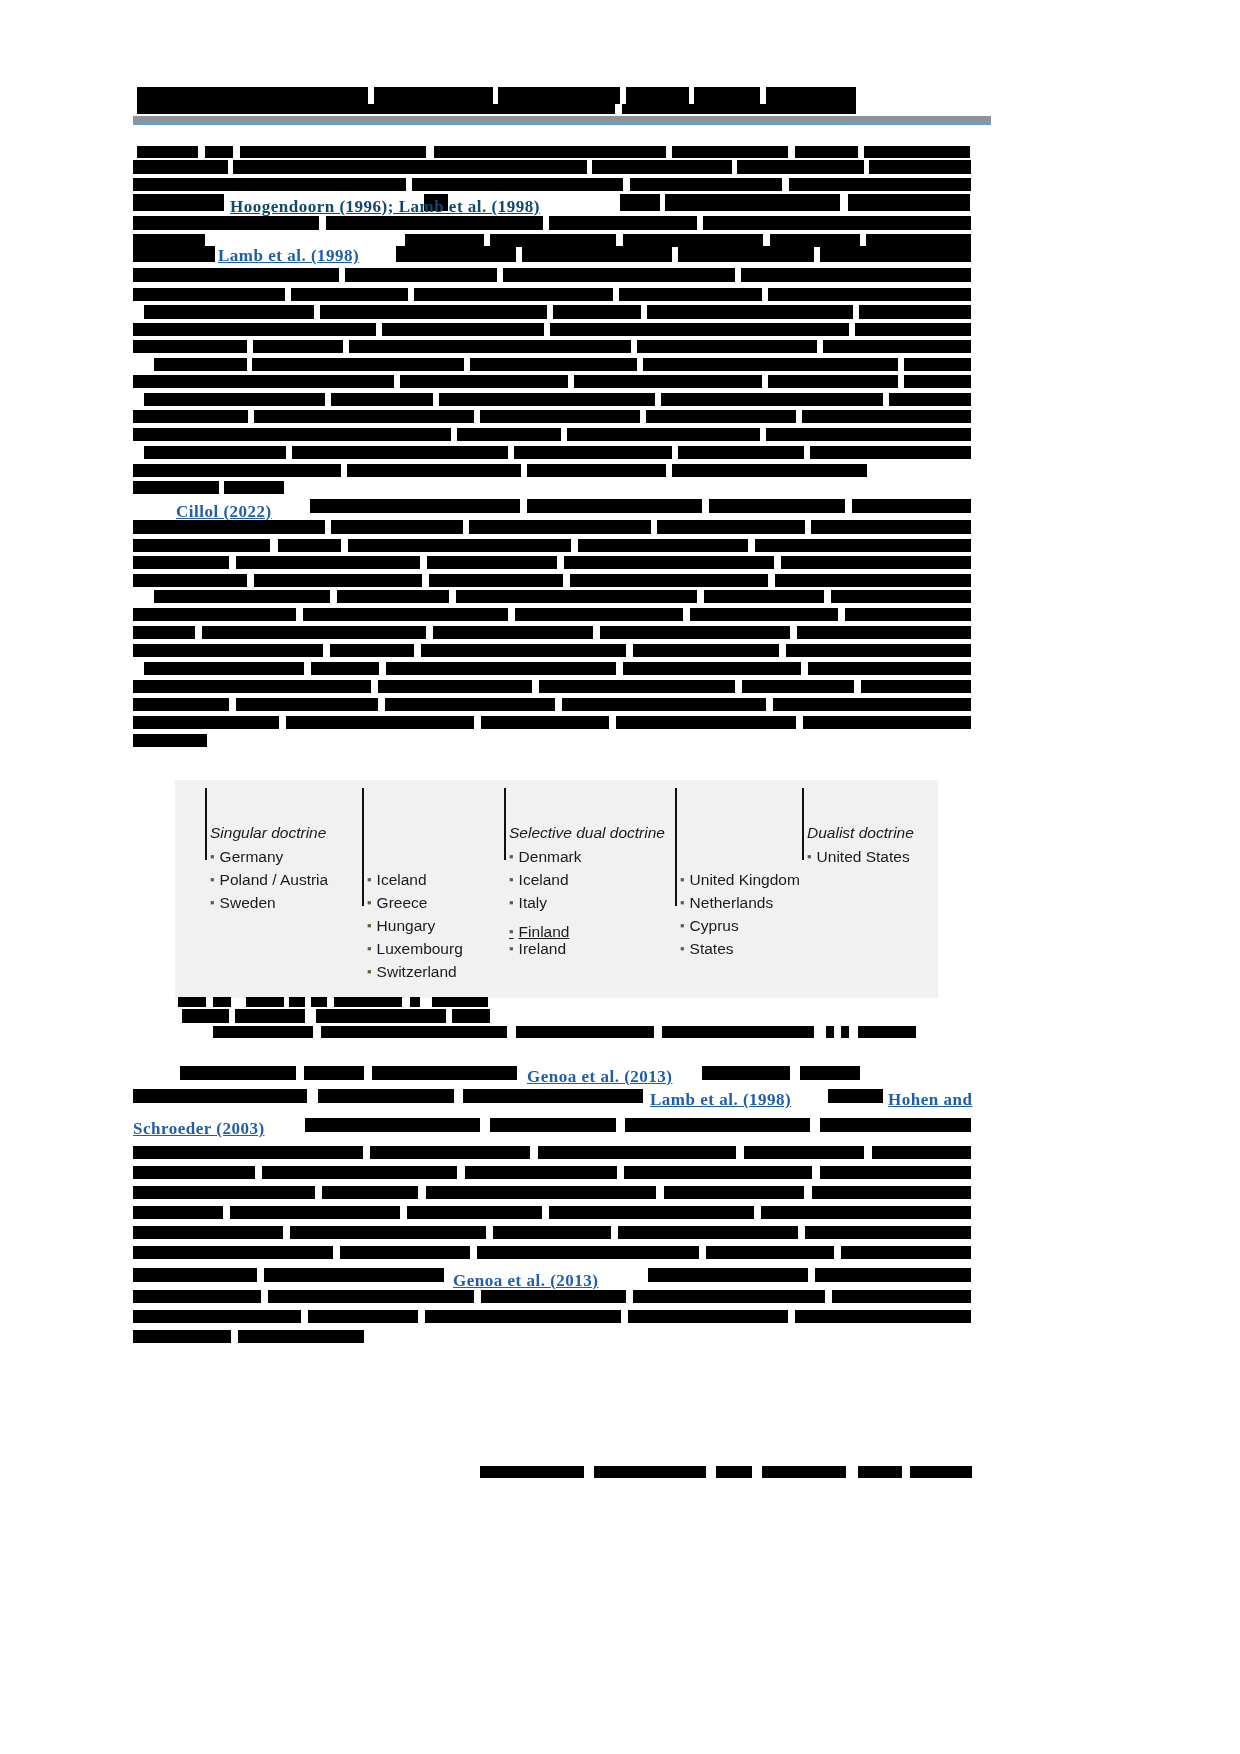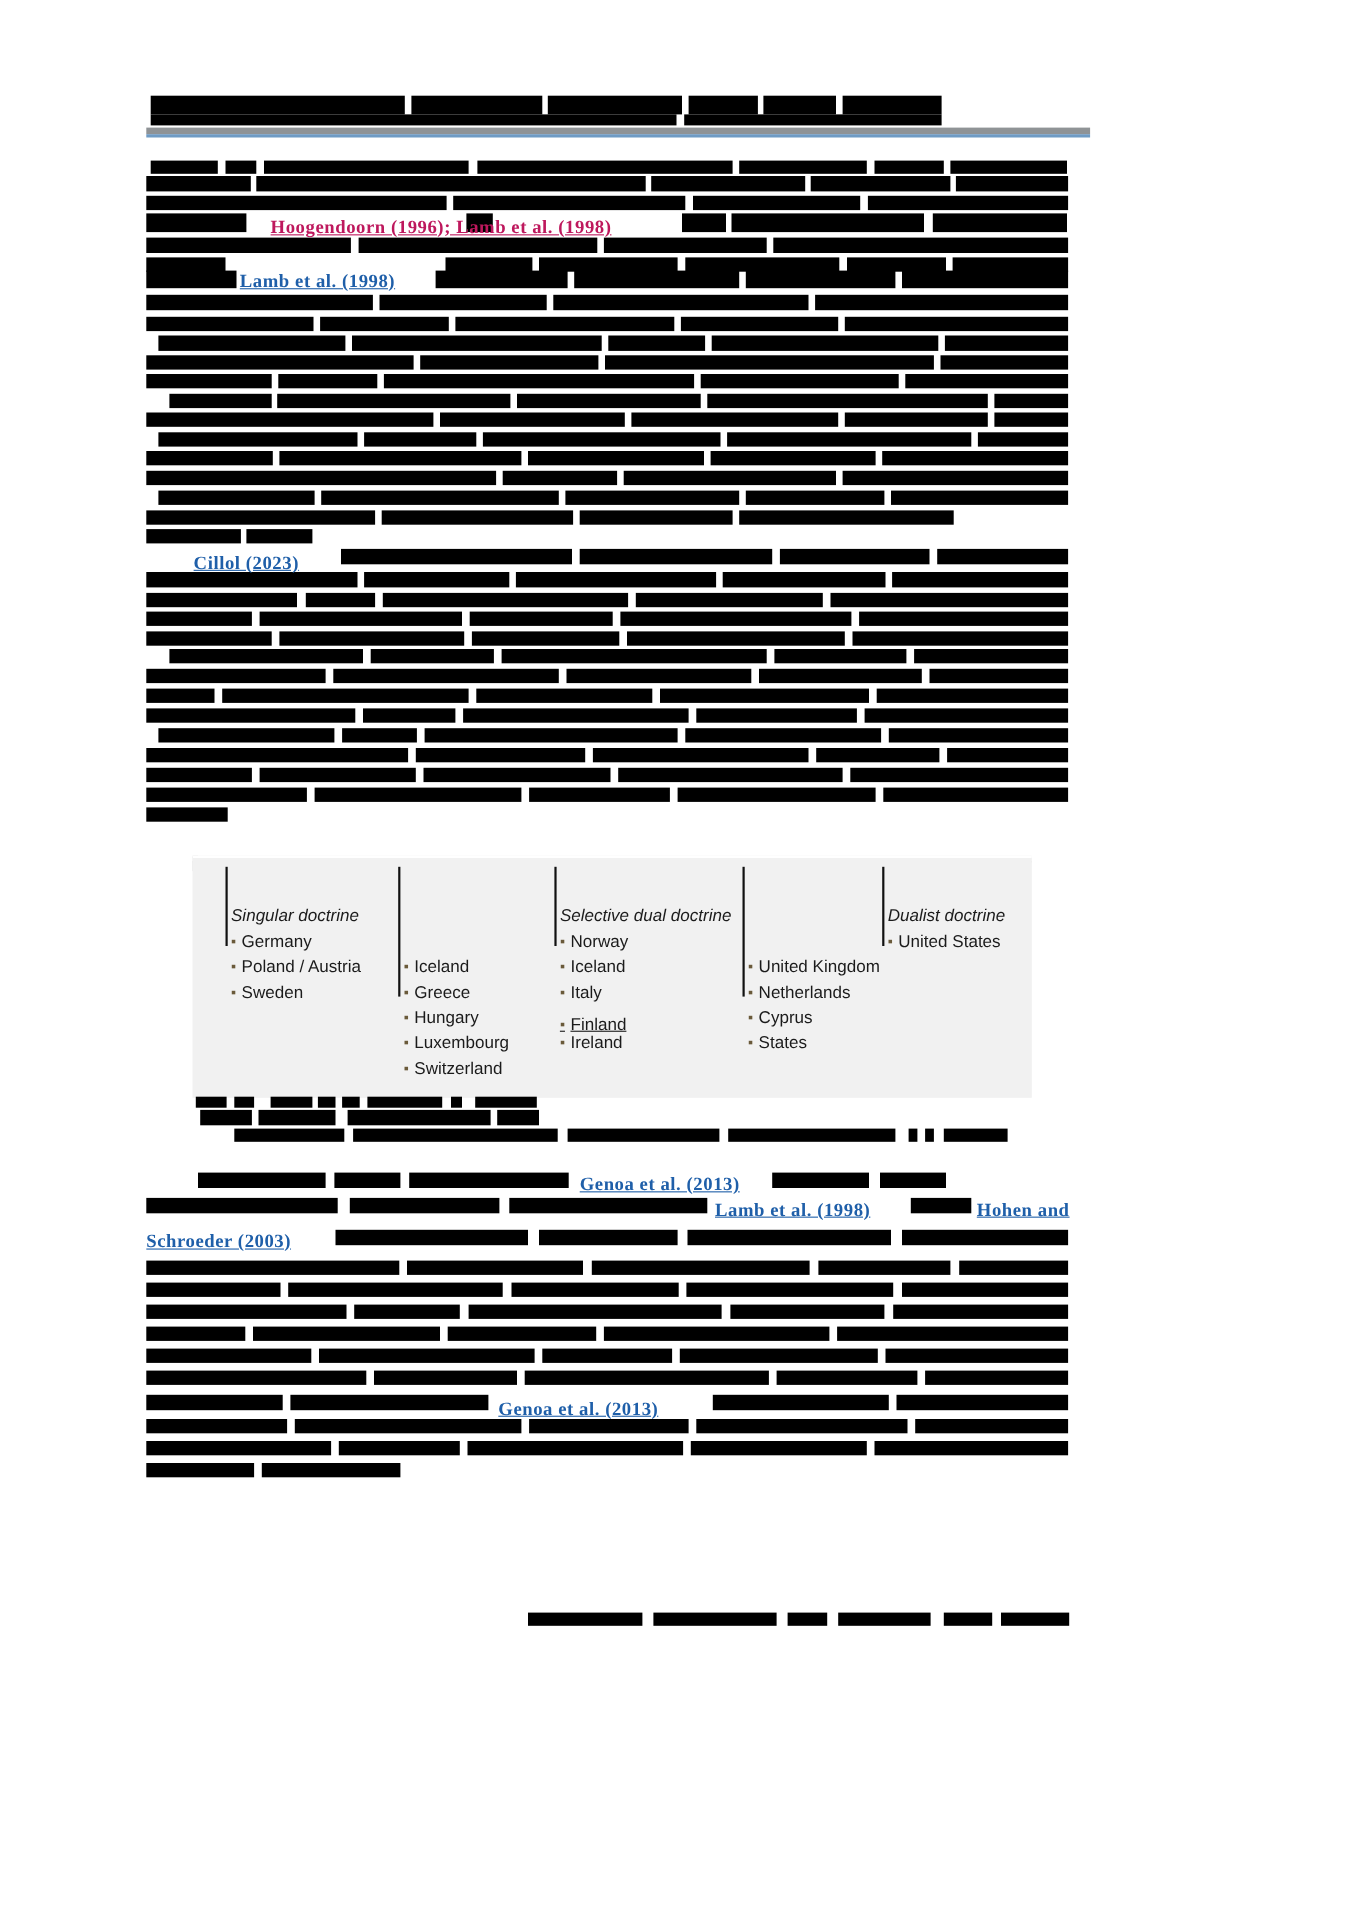--- a/index.html
+++ b/index.html
@@ -317,21 +317,21 @@
     </div>
     <div class="item" style="left:192px;top:160px;">
       <span class="bul">▪</span><span>Luxembourg</span>
     </div>
     <div class="item" style="left:192px;top:183px;">
       <span class="bul">▪</span><span>Switzerland</span>
     </div>
 
     <div class="colhead" style="left:334px;top:44px;">Selective dual doctrine</div>
     <div class="item" style="left:334px;top:68px;">
-      <span class="bul">▪</span><span>Norway</span>
+      <span class="bul">▪</span><span>Denmark</span>
     </div>
     <div class="item" style="left:334px;top:91px;">
       <span class="bul">▪</span><span>Iceland</span>
     </div>
     <div class="item" style="left:334px;top:114px;">
       <span class="bul">▪</span><span>Italy</span>
     </div>
     <div class="item" style="left:334px;top:143px;text-decoration:underline;">
       <span class="bul">▪</span><span>Finland</span>
     </div>
@@ -459,23 +459,23 @@
   <div>
     <div class="foot-rb" style="left:480px;top:1466px;width:104px;height:12px;"></div>
     <div class="foot-rb" style="left:594px;top:1466px;width:112px;height:12px;"></div>
     <div class="foot-rb" style="left:716px;top:1466px;width:36px;height:12px;"></div>
     <div class="foot-rb" style="left:762px;top:1466px;width:84px;height:12px;"></div>
     <div class="foot-rb" style="left:858px;top:1466px;width:44px;height:12px;"></div>
     <div class="foot-rb" style="left:910px;top:1466px;width:62px;height:12px;"></div>
   </div>
 
   <div id="citation-layer">
-      <a class="cite" href="#" style="left: 230px; top: 198px; width: 396px; color: #be185d; margin-left: 16px;">Hoogendoorn (1996); Lamb et al. (1998)</a>
+      <a class="cite" href="#" style="left: 230px; top: 198px; width: 396px; color: #0c4a6e;">Hoogendoorn (1996); Lamb et al. (1998)</a>
       <a class="cite" href="#" style="left: 218px; top: 247px; width: 180px; color: rgb(31, 95, 169);">Lamb et al. (1998)</a>
-      <a class="cite" href="#" style="left: 176px; top: 503px; width: 128px; color: rgb(31, 95, 169);">Cillol (2023)</a>
+      <a class="cite" href="#" style="left: 176px; top: 503px; width: 128px; color: rgb(31, 95, 169);">Cillol (2022)</a>
       <a class="cite" href="#" style="left: 527px; top: 1068px; width: 172px; color: rgb(31, 95, 169);">Genoa et al. (2013)</a>
       <a class="cite" href="#" style="left: 650px; top: 1091px; width: 172px; color: rgb(31, 95, 169);">Lamb et al. (1998)</a>
       <a class="cite" href="#" style="left: 888px; top: 1091px; width: 102px; color: rgb(31, 95, 169);">Hohen and</a>
       <a class="cite" href="#" style="left: 133px; top: 1120px; width: 167px; color: rgb(31, 95, 169);">Schroeder (2003)</a>
       <a class="cite" href="#" style="left: 453px; top: 1272px; width: 188px; color: rgb(31, 95, 169);">Genoa et al. (2013)</a>
     </div>
 
 </div>
 
 </body></html>

